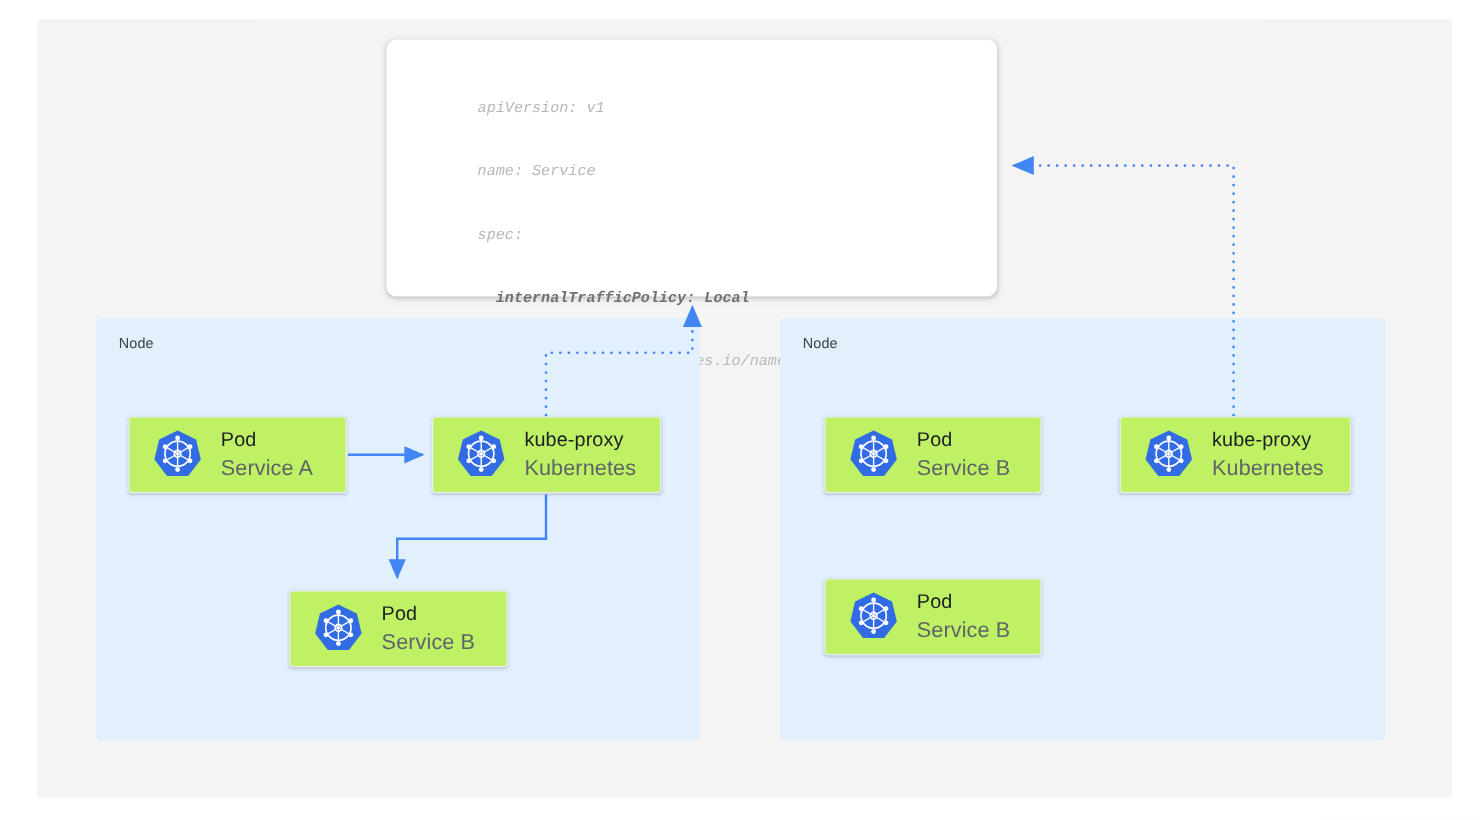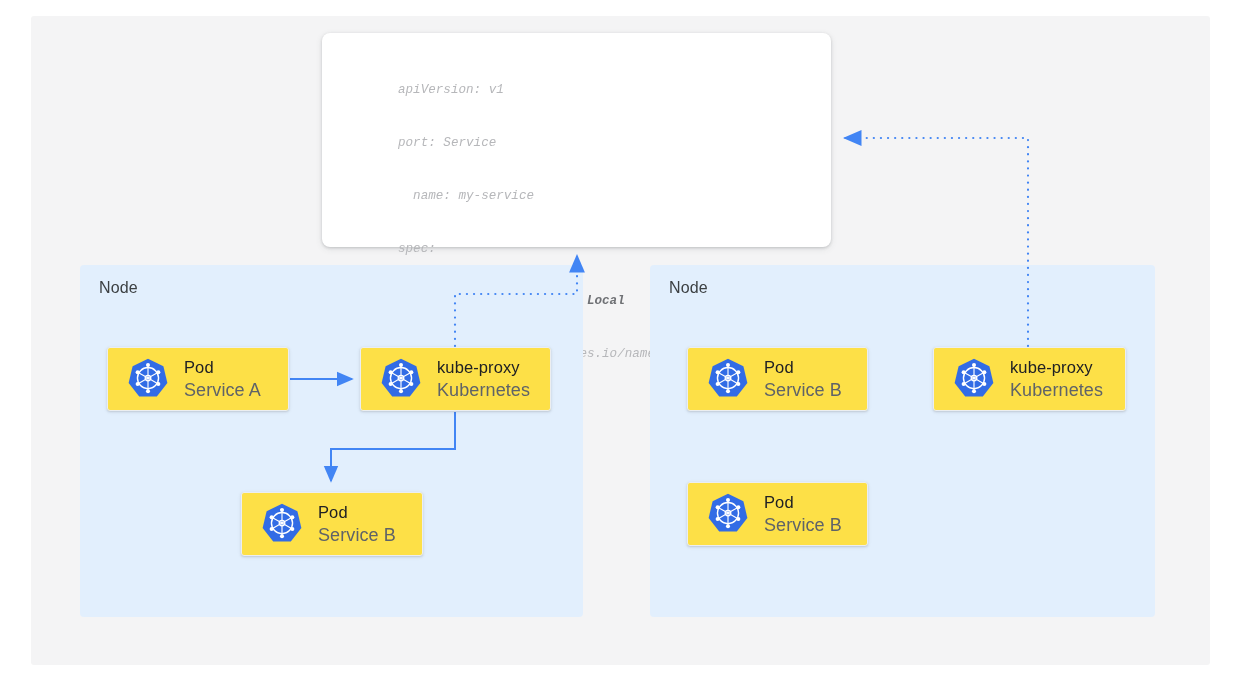--- a/index.html
+++ b/index.html
@@ -64,29 +64,29 @@
     background: #e2effd;
     border-radius: 4px;
   }
   #node-left  { left: 80px;  top: 265px; width: 503px; height: 352px; }
   #node-right { left: 650px; top: 265px; width: 505px; height: 352px; }
 
   .node-label {
     position: absolute;
     left: 19px;
     top: 14px;
-    font-size: 16px;
+    font-size: 12px;
     color: #3c4043;
     letter-spacing: 0.1px;
   }
 
   
   .card {
     position: absolute;
-    background: #fde047;
+    background: #bef264;
     border: 1px solid #eceef0;
     border-radius: 3px;
     box-shadow: 0 1px 2px rgba(60,64,67,0.16), 0 1px 4px rgba(60,64,67,0.08);
     display: flex;
     align-items: center;
     box-sizing: border-box;
   }
   .card .k8s-icon {
     position: absolute;
     left: 18px;
@@ -139,22 +139,21 @@
 </head>
 <body>
 
 <div id="stage">
 
   <div class="canvas"></div>
 
   <div class="yaml-card">
     <div class="yaml-body">
       <span class="yaml-line">apiVersion: v1</span>
-      <span class="yaml-line"><span>port: </span><span class="bold">Service</span></span>
-      <span class="yaml-line">  name: my-service</span>
+      <span class="yaml-line"><span>name: </span><span class="bold">Service</span></span>
       <span class="yaml-line">spec:</span>
       <span class="yaml-line bold">  internalTrafficPolicy: Local</span>
       <span class="yaml-line">  selector: app.kubernetes.io/name: MyApp</span>
       <span class="yaml-line">  ports:</span>
       <span class="yaml-line">  - protocol: TCP</span>
       <span class="yaml-line">    port: 80</span>
     </div>
   </div>
 
   <div class="node-panel" id="node-left">

